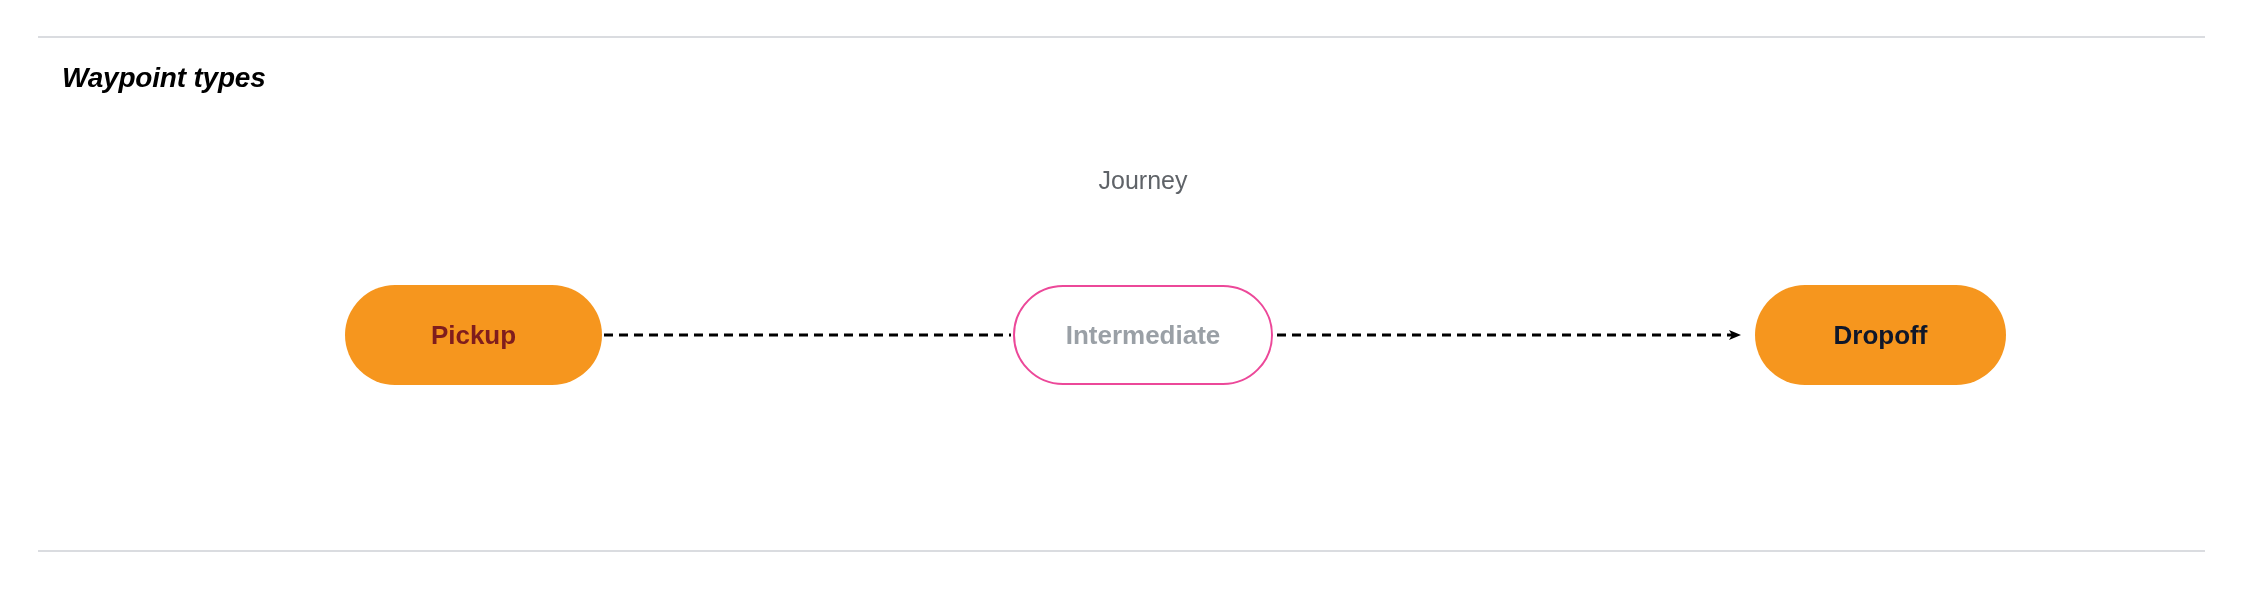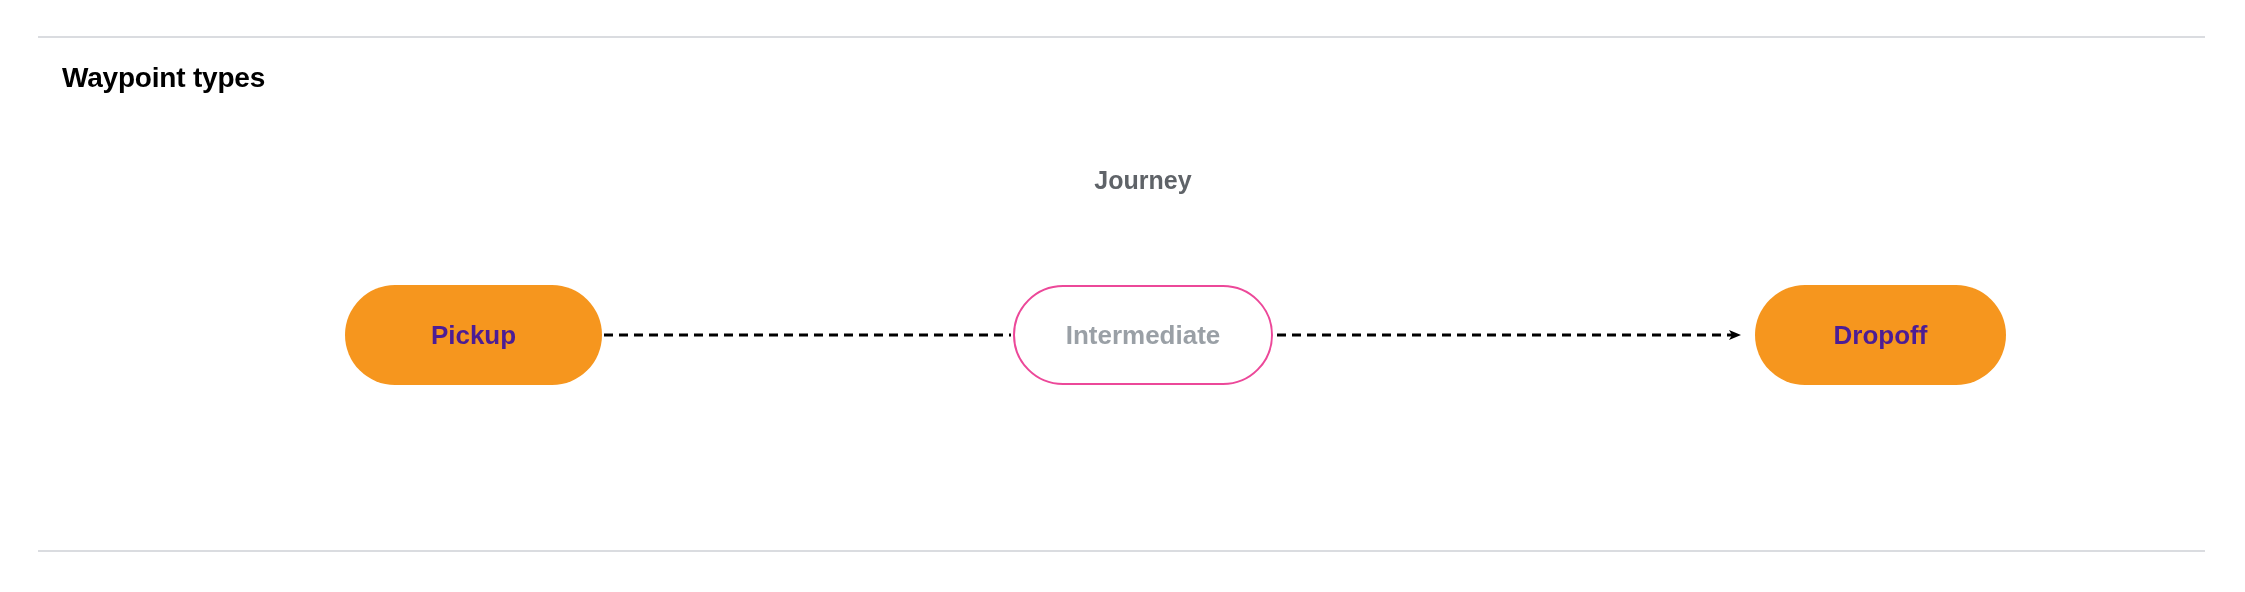--- a/index.html
+++ b/index.html
@@ -35,38 +35,39 @@
 
   .section-title {
     position: absolute;
     left: 62px;
     top: 62px;
     font-size: 28px;
     font-weight: bold;
     color: #000000;
     letter-spacing: -0.2px;
     white-space: nowrap;
+    font-style: italic;
   }
 
   .diagram {
     position: absolute;
     left: 0;
     top: 0;
     width: 2245px;
     height: 592px;
   }
 
   .journey-label {
     position: absolute;
     left: 1013px;
     top: 166px;
     width: 260px;
     text-align: center;
     font-size: 25px;
-    font-weight: bold;
+    font-weight: normal;
     color: #5f6368;
     white-space: nowrap;
   }
 
   .node {
     position: absolute;
     top: 285px;
     height: 100px;
     border-radius: 50px;
     display: flex;
@@ -75,36 +76,36 @@
     box-sizing: border-box;
     font-size: 26px;
     font-weight: bold;
     white-space: nowrap;
   }
 
   .node-pickup {
     left: 345px;
     width: 257px;
     background: #f6961e;
-    color: #4c1d95;
+    color: #7f1d1d;
   }
 
   .node-intermediate {
     left: 1013px;
     width: 260px;
     background: #ffffff;
     border: 2px solid #ec4899;
     color: #9aa0a6;
   }
 
   .node-dropoff {
     left: 1755px;
     width: 251px;
     background: #f6961e;
-    color: #4c1d95;
+    color: #0f172a;
   }
 
   .edge-svg {
     position: absolute;
     left: 0;
     top: 0;
     width: 2245px;
     height: 592px;
     pointer-events: none;
   }

